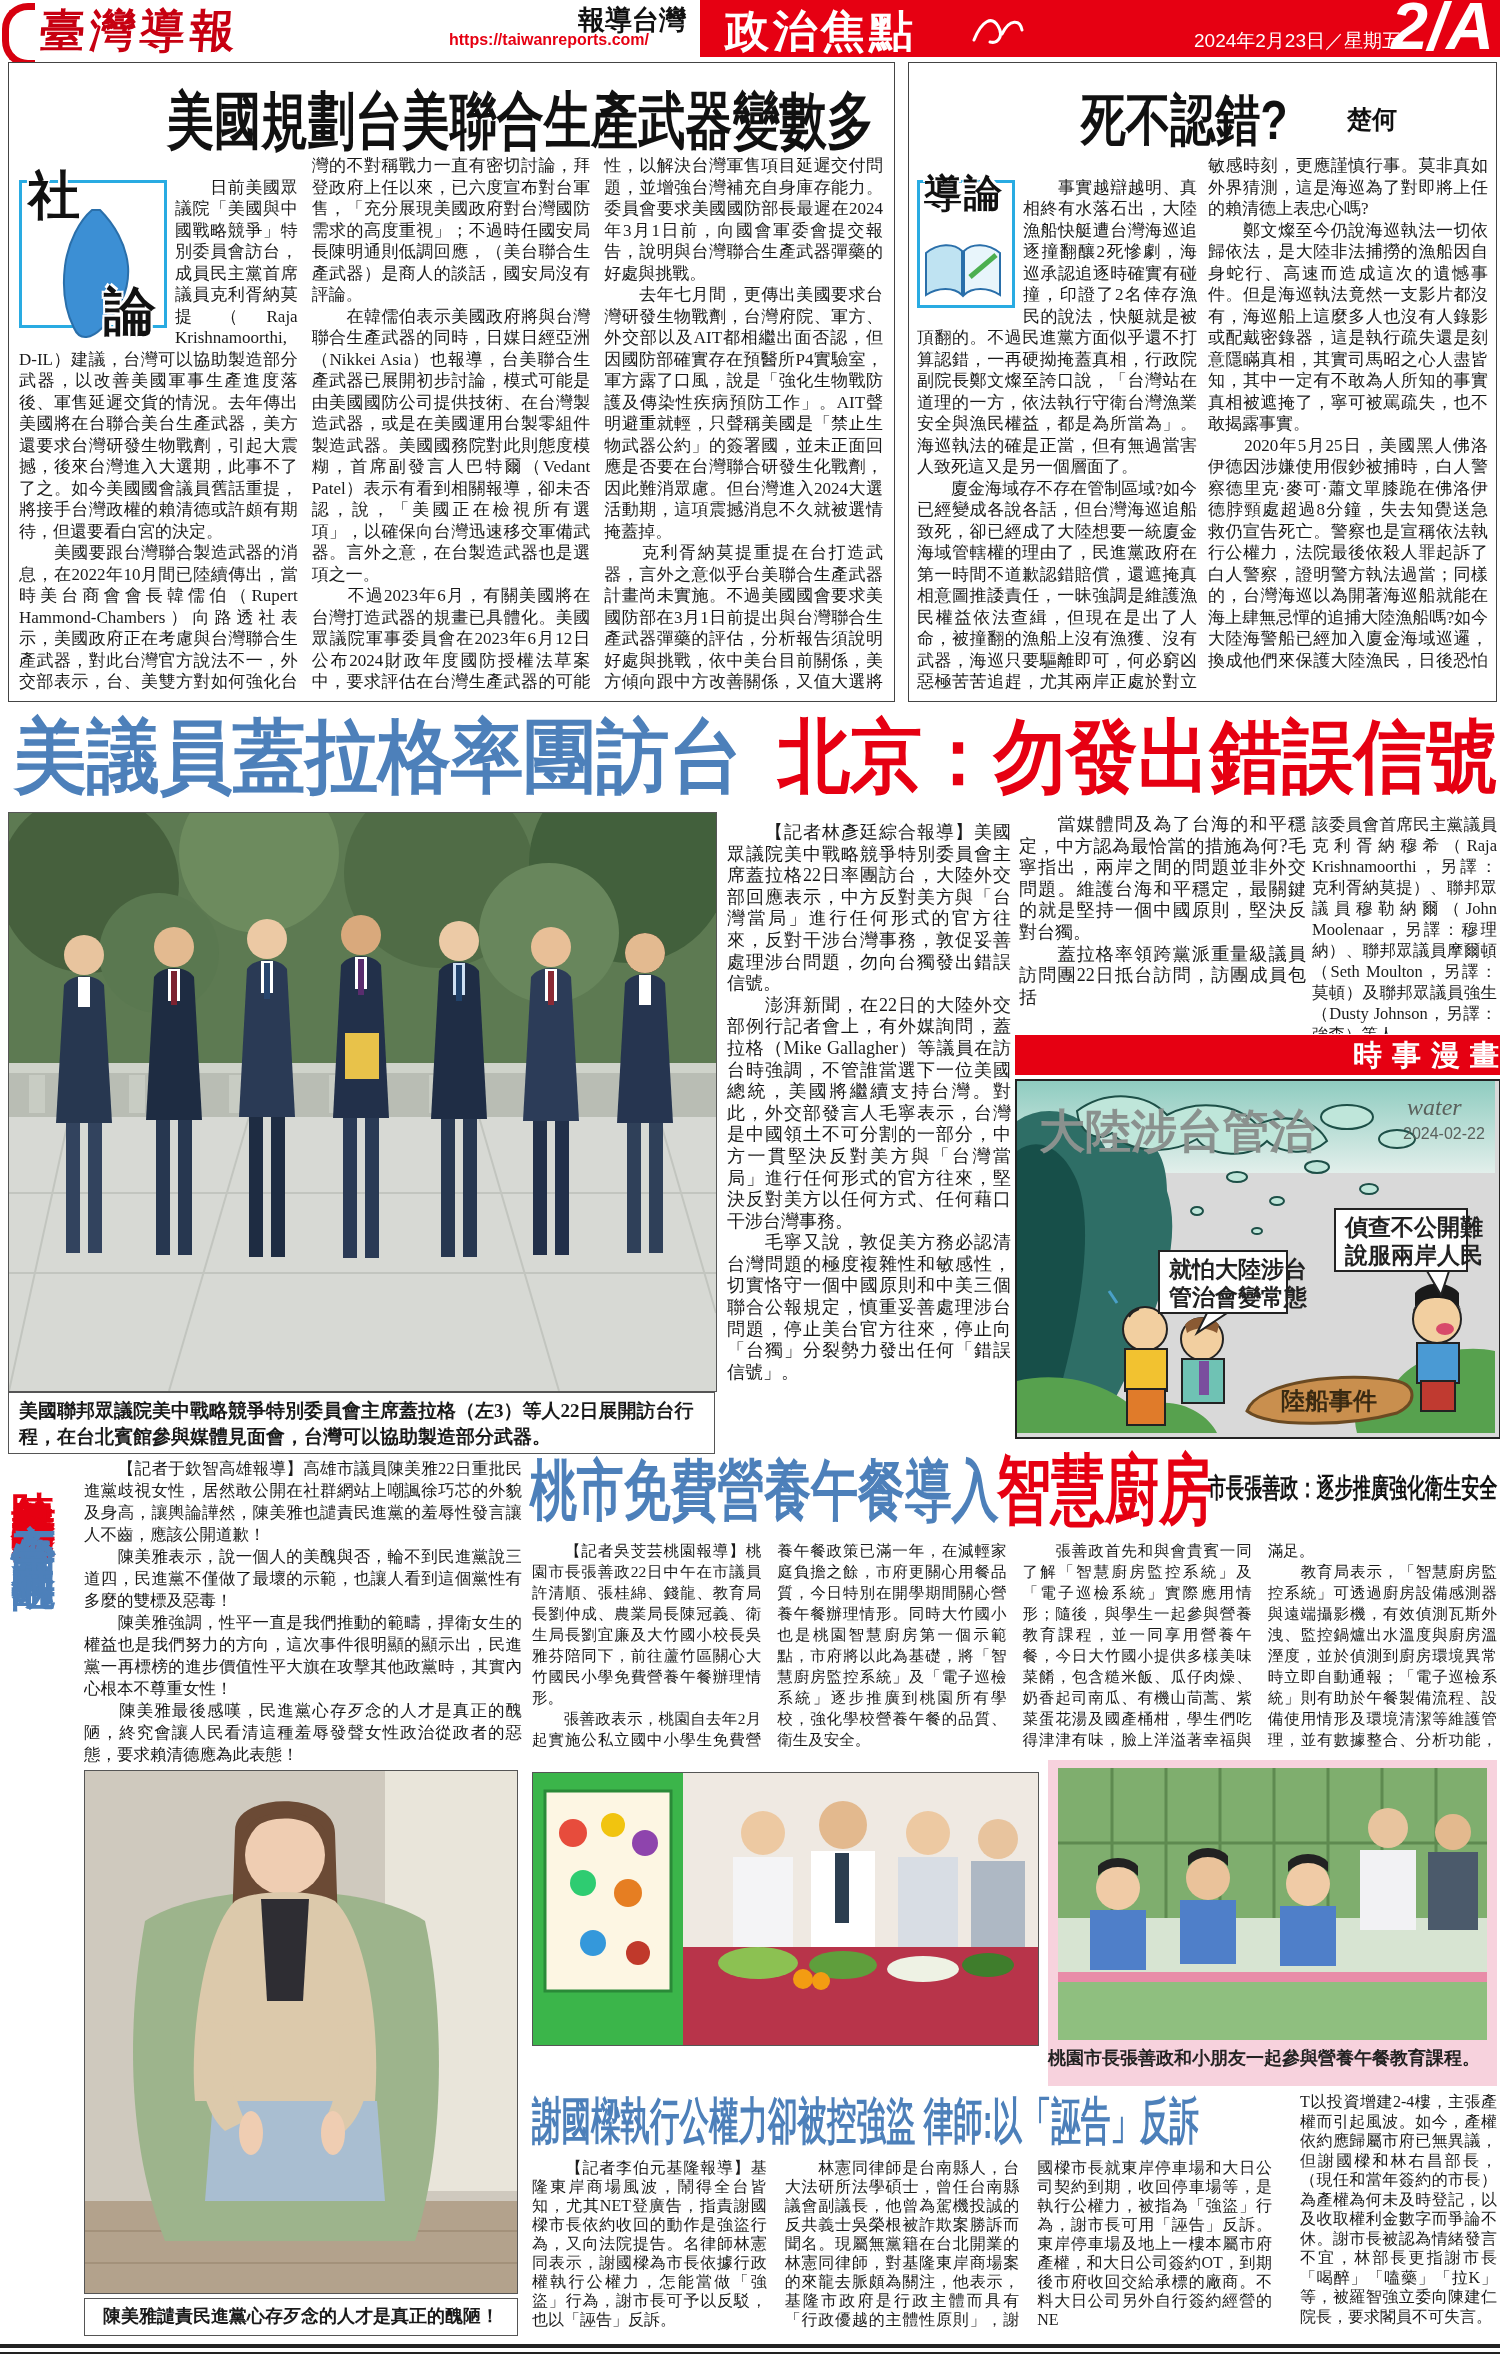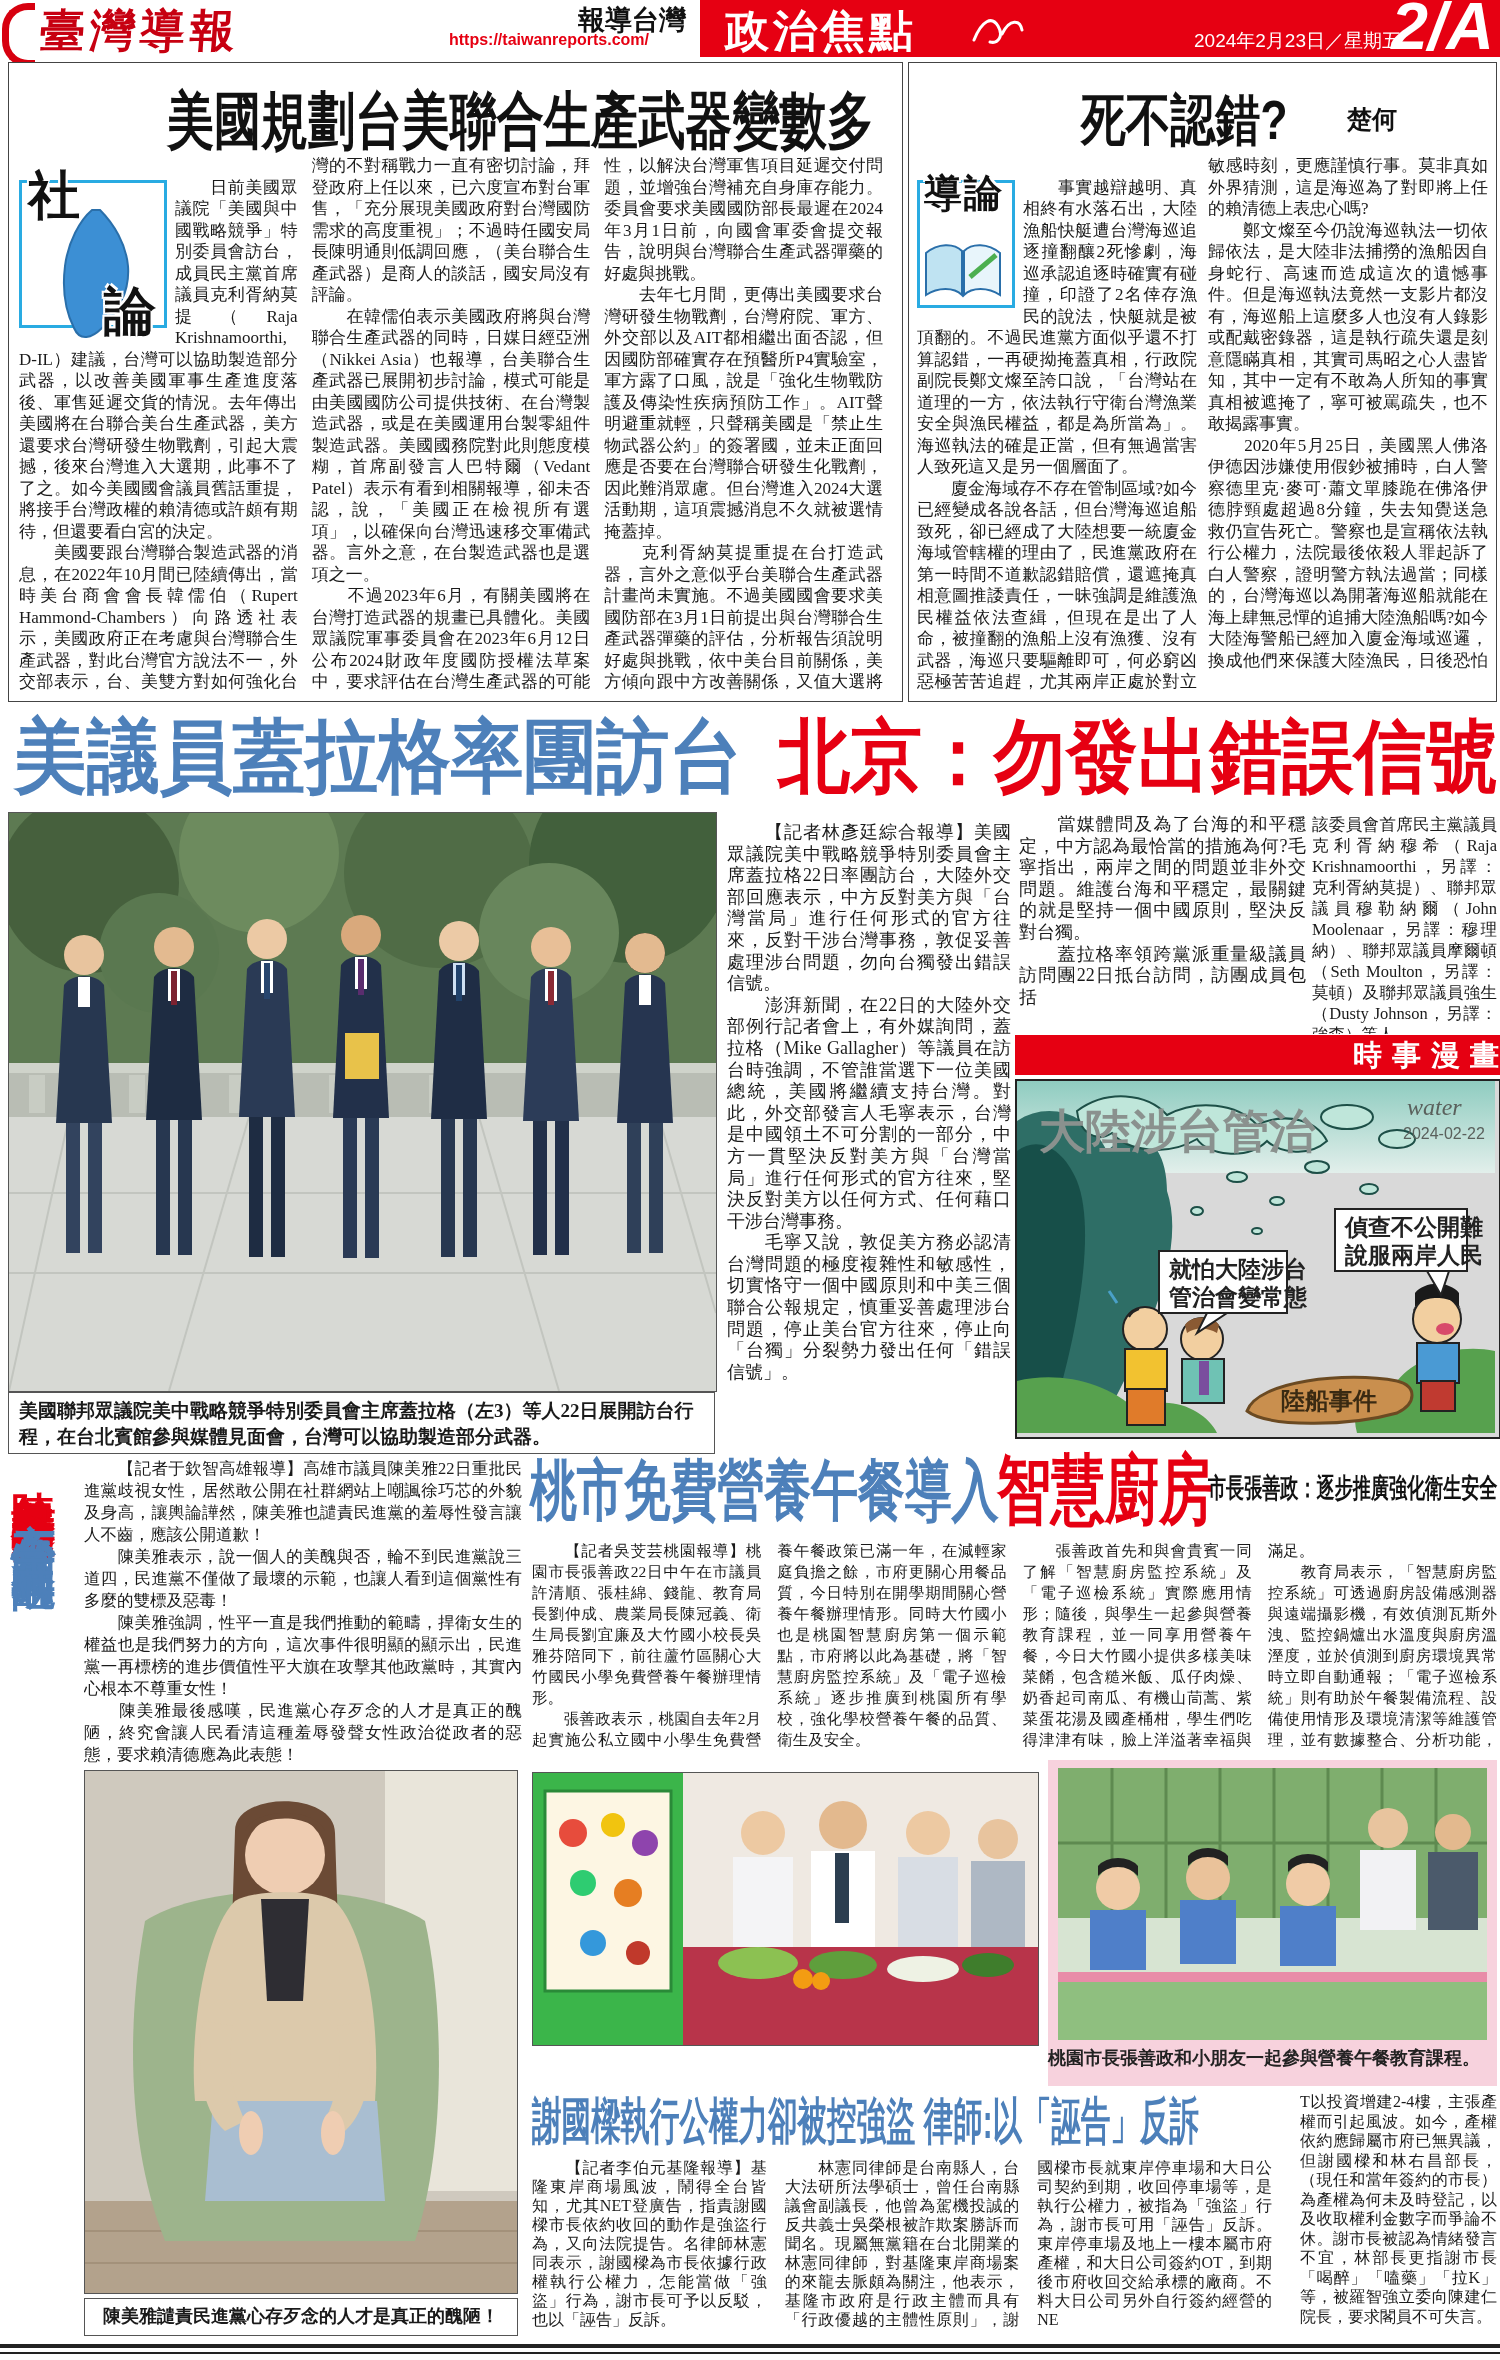--- a/index.html
+++ b/index.html
@@ -15,21 +15,21 @@
   .mh-tagline{position:absolute;left:578px;top:2px;font-size:27px;font-weight:bold;color:#111;}
   .mh-url{position:absolute;left:412px;top:31px;width:274px;font-size:16px;font-weight:bold;color:#e60012;
           text-align:center;font-family:"Liberation Sans",sans-serif;}
   .mh-red{position:absolute;left:700px;top:0;width:800px;height:57px;background:#e60012;}
   .mh-section{position:absolute;left:12px;top:2px;font-size:44px;font-weight:bold;color:#fff;letter-spacing:4px;margin-left:13px;}
   .mh-mark{position:absolute;left:268px;top:10px;width:60px;height:40px;}
   .mh-date{position:absolute;left:494px;top:28px;font-size:19px;color:#fff;}
   .mh-page{position:absolute;right:6px;top:-12px;font-size:66px;font-weight:bold;font-style:italic;color:#fff;}
   
   .artbox{position:absolute;border:1px solid #444;background:#fff;}
-  .ed-box{left:8px;top:62px;width:885px;height:638px;padding-left:8px;}
+  .ed-box{left:8px;top:62px;width:885px;height:638px;}
   .oped-box{left:908px;top:62px;width:587px;height:638px;}
   .ed-headline{position:absolute;left:158px;top:16px;font-size:62px;font-weight:bold;color:#111;
                white-space:nowrap;transform:scaleX(.76);transform-origin:left top;}
   .oped-headline{position:absolute;left:172px;top:20px;font-size:56px;font-weight:bold;color:#111;
                white-space:nowrap;transform:scaleX(.8);transform-origin:left top;}
   .oped-author{position:absolute;left:438px;top:40px;font-size:25px;font-weight:bold;color:#111;}
   .colsbody{position:absolute;font-size:17px;line-height:21.5px;text-align:justify;white-space:pre-line;
             column-fill:auto;overflow:hidden;}
   .ed-cols{left:10px;top:92px;width:864px;height:540px;column-count:3;column-gap:14px;}
   .oped-cols{left:8px;top:92px;width:571px;height:538px;column-count:2;column-gap:11px;}

